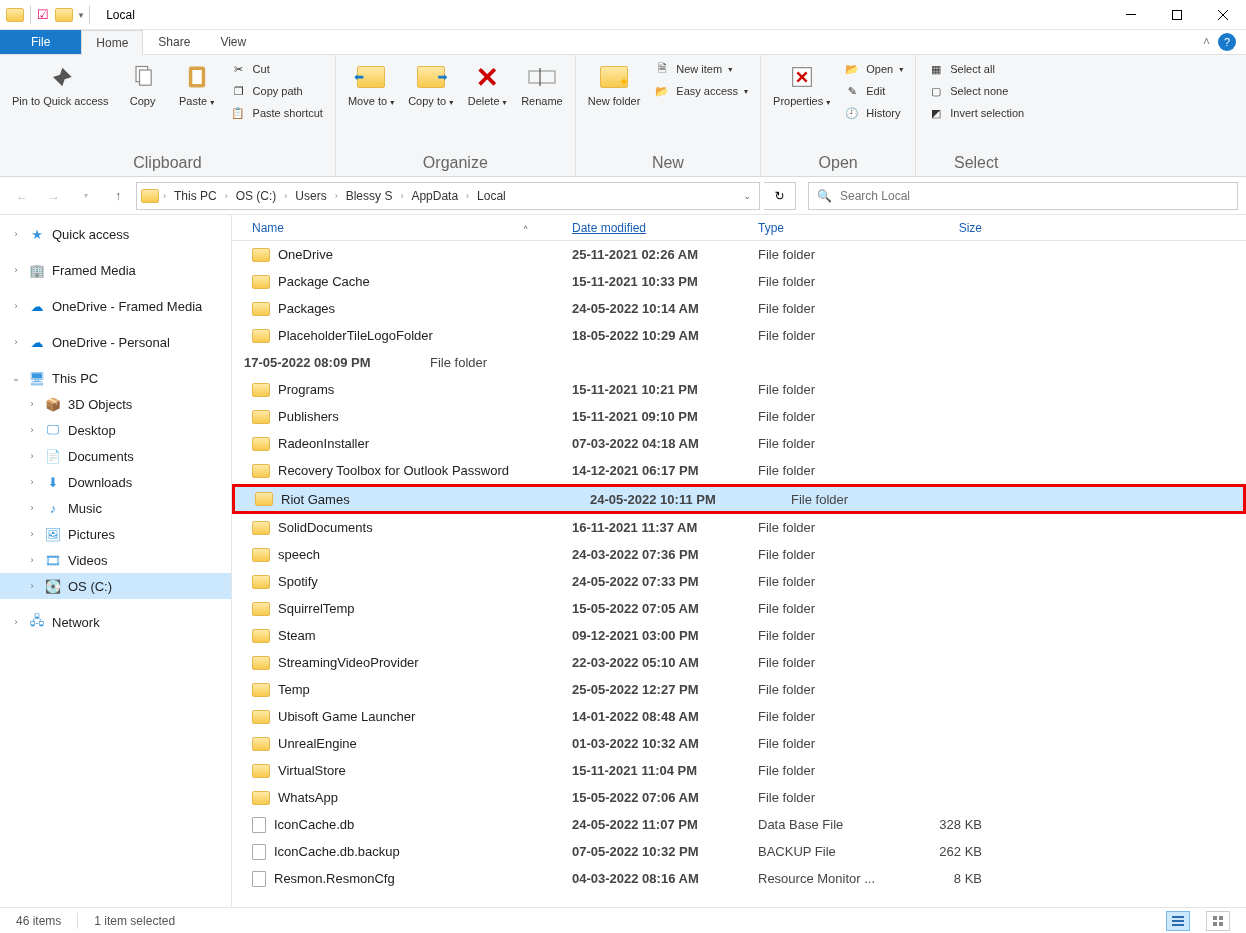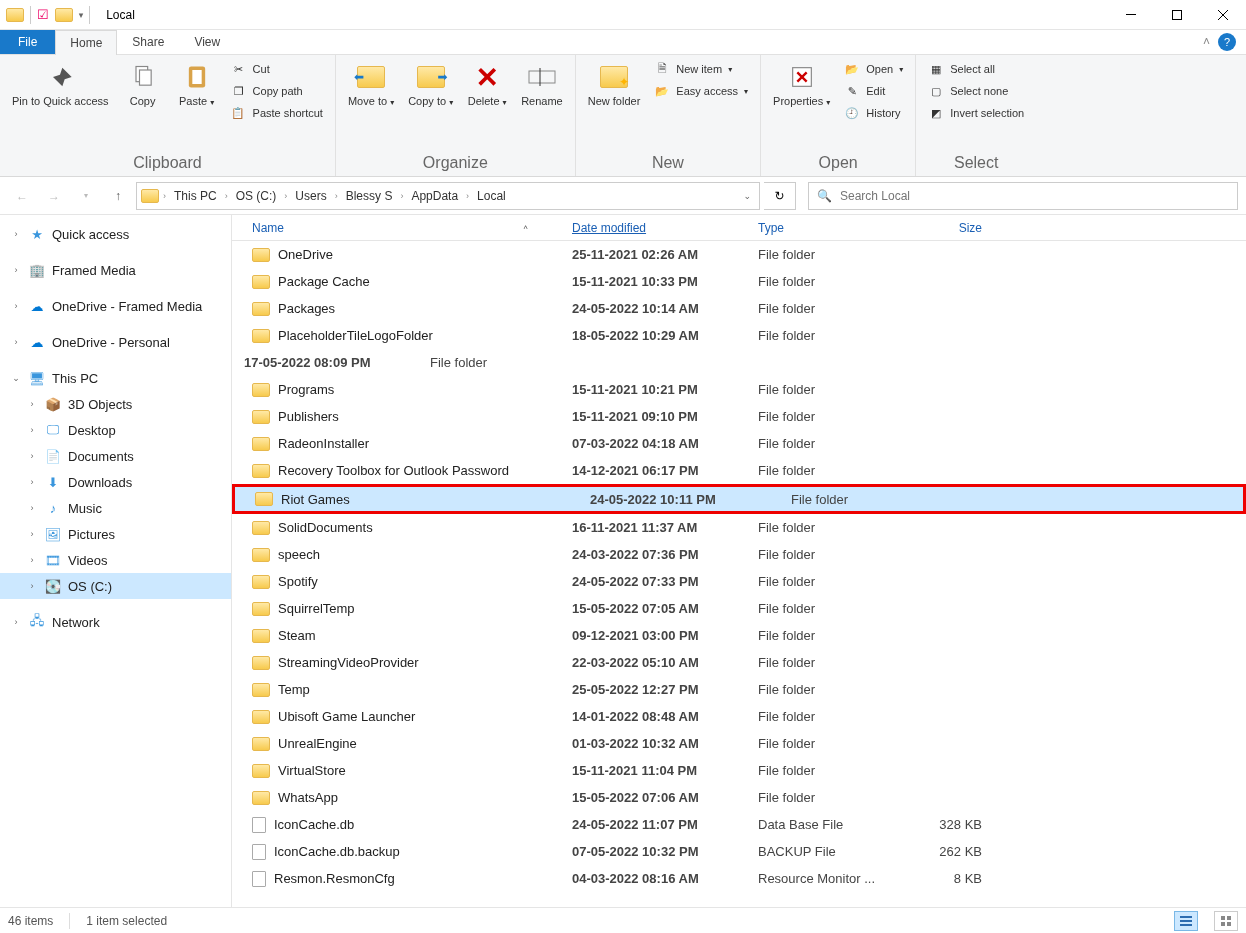--- a/index.html
+++ b/index.html
@@ -10,21 +10,21 @@
 .titlebar .qat { display: flex; align-items: center; gap: 6px; padding: 0 6px; }
 .titlebar .qat .folder-glyph { width: 18px; height: 14px; background: linear-gradient(#ffe9a6,#f7ca4d); border: 1px solid #e6b84e; border-radius: 2px; }
 .titlebar .qat .sep { width:1px; height:18px; background:#ccc; }
 .titlebar .title { padding-left: 10px; font-size: 12px; color: #000; }
 .titlebar .spacer { flex: 1; }
 .win-controls { display: flex; }
 .win-btn { width: 46px; height: 30px; display: flex; align-items: center; justify-content: center; font-size: 12px; color: #000; }
 
 
 .tabstrip { height: 25px; background: #fff; display: flex; align-items: stretch; border-bottom: 1px solid #e1e1e1; position: relative; }
-.tab-file { background: #1979ca; color: #fff; padding: 0 18px; display: flex; align-items: center; font-size: 12px; }
+.tab-file { background: #1979ca; color: #fff; padding: 0 31px; display: flex; align-items: center; font-size: 12px; }
 .tab { padding: 0 14px; display: flex; align-items: center; font-size: 12px; color: #444; border-right: 1px solid transparent; border-left: 1px solid transparent; }
 .tab.active { background: #f5f6f7; border-left: 1px solid #d9d9d9; border-right: 1px solid #d9d9d9; border-top: 1px solid #d9d9d9; margin-bottom: -1px; }
 .tabstrip .right { margin-left: auto; display: flex; align-items: center; gap: 8px; padding-right: 10px; }
 .help-circle { width: 18px; height: 18px; border-radius: 50%; background: #1979ca; color: #fff; display: flex; align-items: center; justify-content: center; font-size: 11px; }
 
 
 .ribbon { background: #f5f6f7; border-bottom: 1px solid #d9d9d9; height: 122px; display: flex; }
 .rgroup { border-right: 1px solid #e1e1e1; padding: 4px 8px 2px; display: flex; flex-direction: column; }
 .rgroup .body { flex: 1; display: flex; align-items: flex-start; gap: 6px; }
 .rgroup .label { text-align: center; font-size: 16px; color: #666; padding: 2px 0; }
@@ -69,21 +69,21 @@
 .row.highlighted { background: #cce8ff; border: 3px solid #e00; box-sizing: border-box; height: 30px; gap: 15px; }
 .cell { padding: 0 12px; overflow: hidden; text-overflow: ellipsis; white-space: nowrap; }
 .cell.name { width: 328px; display: flex; align-items: center; gap: 8px; padding-left: 20px; }
 .cell.date { width: 186px; color: #444; font-weight: bold; }
 .cell.type { width: 148px; color: #444; }
 .cell.size { width: 100px; text-align: right; color: #444; }
 .ficon { width: 18px; height: 14px; background: linear-gradient(#ffe9a6,#f7ca4d); border: 1px solid #e6b84e; border-radius: 2px; flex-shrink: 0; }
 .docicon { width: 14px; height: 16px; background: #fff; border: 1px solid #aaa; border-radius: 1px; flex-shrink: 0; position: relative; }
 
 
-.statusbar { position: absolute; bottom: 0; left: 0; right: 0; height: 26px; border-top: 1px solid #e5e5e5; display: flex; align-items: center; padding: 0 8px; font-size: 12px; color: #555; gap: 16px; background: #fff; }
+.statusbar { position: absolute; bottom: 0; left: 0; right: 0; height: 26px; border-top: 1px solid #e5e5e5; display: flex; align-items: center; padding: 0 16px; font-size: 12px; color: #555; gap: 16px; background: #fff; }
 .statusbar .sep { width:1px; height:16px; background:#ddd; }
 .statusbar .spacer { flex: 1; }
 .view-toggle { width: 24px; height: 20px; border: 1px solid #ccc; display: flex; align-items: center; justify-content: center; }
 .view-toggle.active { background: #cce8ff; border-color: #7ab8e6; }
 </style>
 </head>
 <body>
 
 <div class="titlebar">
   <div class="qat">

